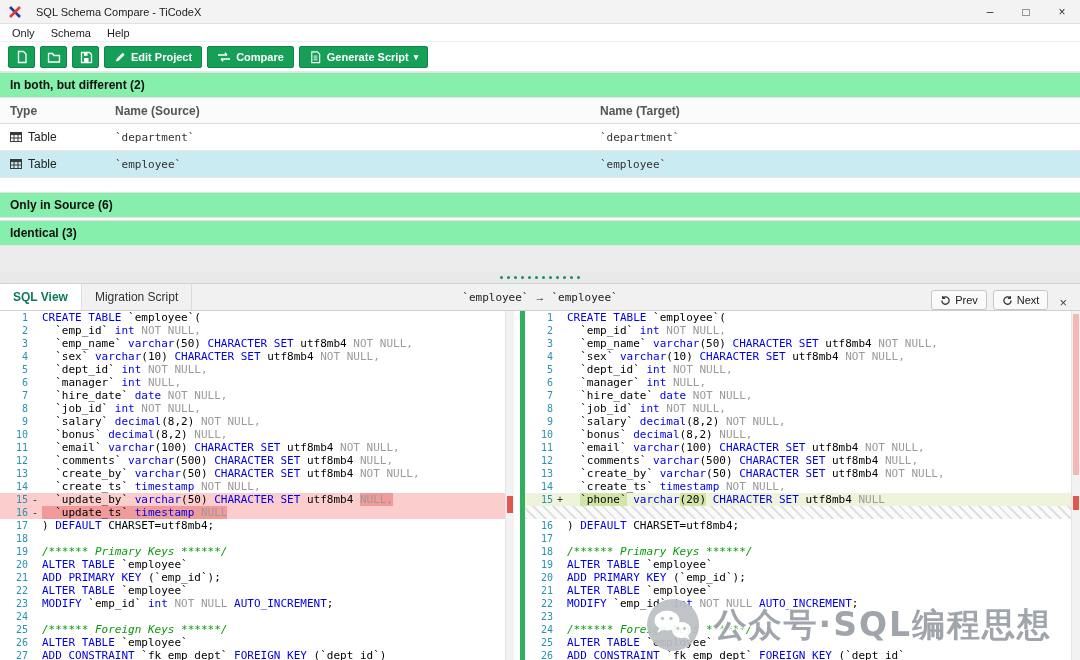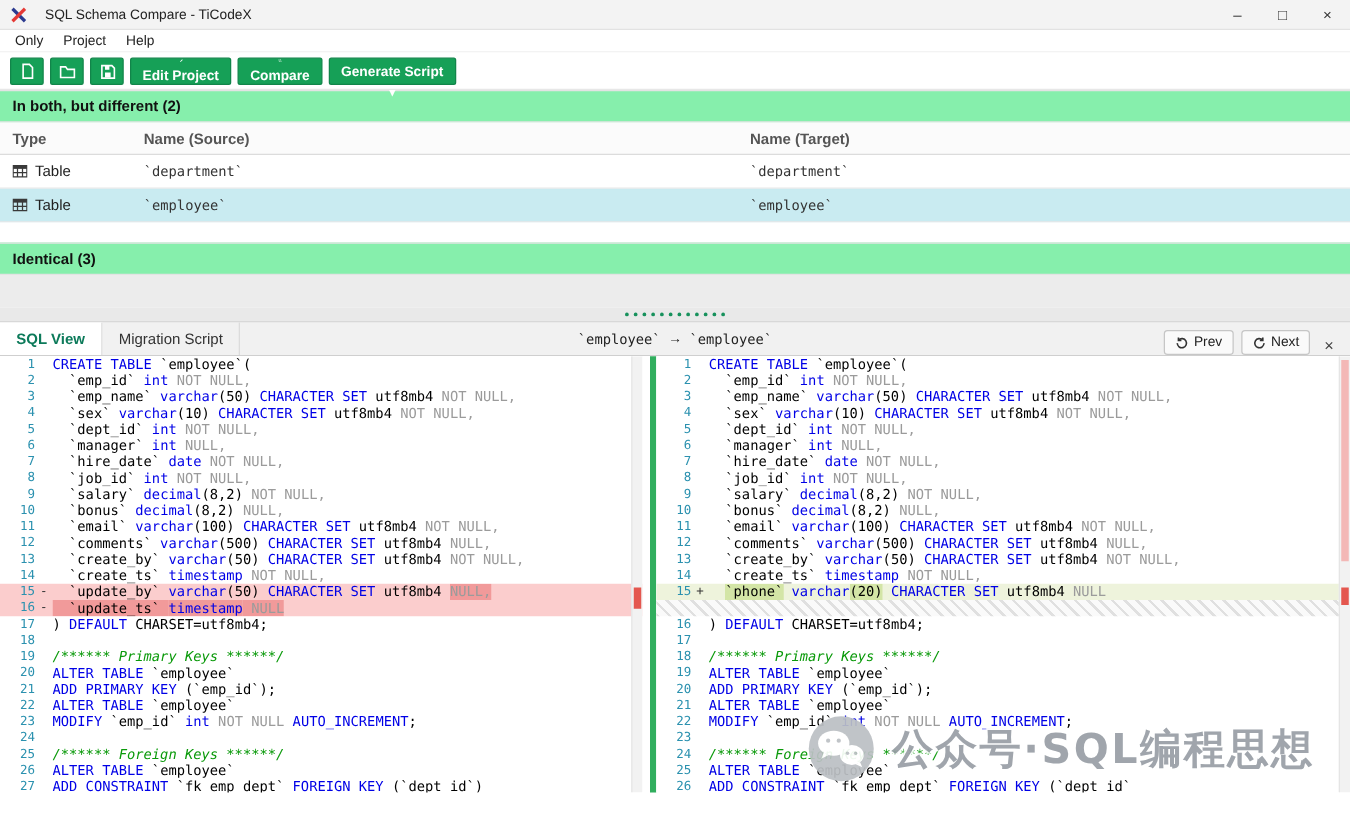--- a/index.html
+++ b/index.html
@@ -12,21 +12,21 @@
   .win-title { font-size:11px; color:#222; margin-left:14px; }
   .win-controls { margin-left:auto; display:flex; height:100%; }
   .win-btn { width:36px; display:flex; align-items:center; justify-content:center; font-size:12px; color:#333; }
 
   
   .menubar { height:18px; background:#fff; border-bottom:1px solid #efefef; display:flex; align-items:center; padding-left:4px; }
   .menu-item { font-size:11px; padding:0 8px; color:#222; }
 
   
   .toolbar { height:30px; background:#fff; border-bottom:1px solid #e7e7e7; display:flex; align-items:center; gap:5px; padding-left:8px; }
-  .tb-btn { background:#16a057; border:1px solid #12854a; color:#fff; height:22px; border-radius:2px; display:flex; align-items:center; gap:5px; padding:0 9px; font-size:11px; font-weight:bold; cursor:pointer;flex-direction:column; }
+  .tb-btn { background:#16a057; border:1px solid #12854a; color:#fff; height:22px; border-radius:2px; display:flex; align-items:center; gap:5px; padding:0 9px; font-size:11px; font-weight:bold; cursor:pointer; }
   .tb-btn.icon-only { width:27px; padding:0; justify-content:center; }
   .tb-caret { font-size:9px; }
 
   
   .group-header { height:26px; background:#86efac; border-top:1px solid #e3e3e3; border-bottom:1px solid #e3e3e3; display:flex; align-items:center; padding-left:10px; font-weight:bold; color:#111; }
   .grid-header { height:26px; display:grid; grid-template-columns:105px 485px 1fr; align-items:center; background:#fbfbfb; border-bottom:1px solid #dcdcdc; color:#555; font-weight:bold; }
   .grid-header > div { padding-left:10px; }
   .grid-row { height:27px; display:grid; grid-template-columns:105px 485px 1fr; align-items:center; background:#fff; border-bottom:1px solid #e8e8e8; cursor:pointer; }
   .grid-row.selected { background:#c9ebf1; }
   .cell-type { display:flex; align-items:center; gap:6px; padding-left:10px; }
@@ -92,21 +92,21 @@
   <span class="win-title">SQL Schema Compare - TiCodeX</span>
   <div class="win-controls">
     <span class="win-btn">–</span>
     <span class="win-btn">□</span>
     <span class="win-btn">×</span>
   </div>
 </div>
 
 <div class="menubar">
   <span class="menu-item">Only</span>
-  <span class="menu-item">Project</span>
+  <span class="menu-item">Schema</span>
   <span class="menu-item">Help</span>
 </div>
 
 <div class="toolbar">
   <div class="tb-btn icon-only">
     <svg width="14" height="14" viewBox="0 0 14 14">
       <path d="M3.5 1.5h5l2.5 2.5v8.5h-7.5z" fill="none" stroke="#fff" stroke-width="1.3"></path>
     </svg>
   </div>
   <div class="tb-btn icon-only">
@@ -172,20 +172,21 @@
         <rect x="0.5" y="1.5" width="11" height="2.6" fill="#3a3a3a"></rect>
         <path d="M4 1.5v9M8 1.5v9M0.5 7h11" stroke="#3a3a3a" fill="none"></path>
       </svg>
       <span>Table</span>
     </div>
     <div class="name-cell">`employee`</div>
     <div class="name-cell">`employee`</div>
   </div>
 
   <div class="gap-white"></div>
+  <div class="group-header">Only in Source (6)</div>
   <div class="gap2"></div>
   <div class="group-header">Identical (3)</div>
   <div class="results-filler"></div>
 </div>
 
 <div class="splitter">
   <div class="dots">
     <span class="dot"></span>
       <span class="dot"></span>
       <span class="dot"></span>

